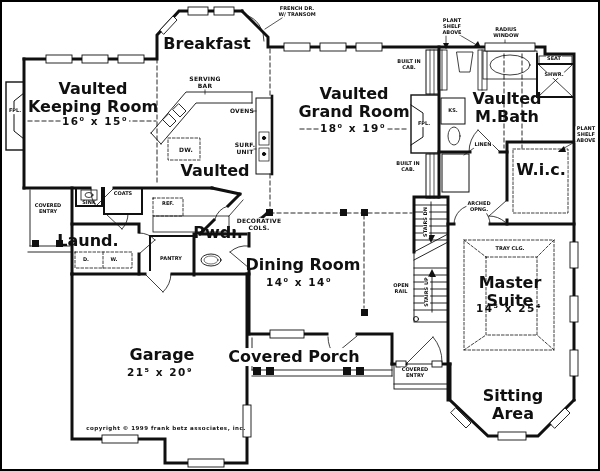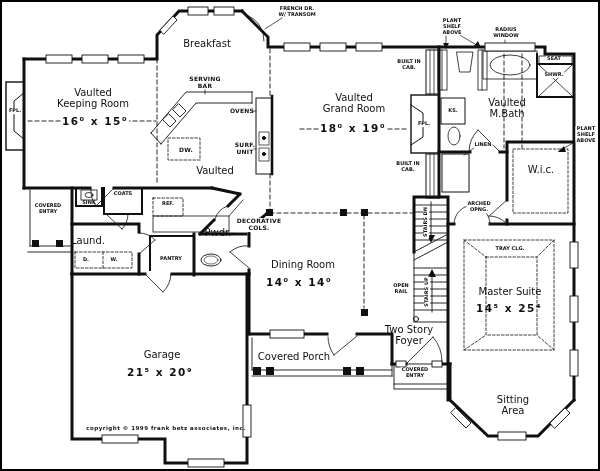--- a/index.html
+++ b/index.html
@@ -1,19 +1,19 @@
 <!DOCTYPE html>
 <html><head>
 <meta charset="utf-8">
 <style>
   html,body{margin:0;padding:0;background:#fff;}
   .frame{position:relative;width:600px;height:471px;background:#fff;border:2px solid #000;box-sizing:border-box;overflow:hidden;font-family:"DejaVu Sans",sans-serif;color:#101010;}
   svg{position:absolute;left:0;top:0;}
   .lbl{position:absolute;transform:translate(-50%,-50%);white-space:pre-line;text-align:center;color:#101010;line-height:1.12;}
-  .room{font-size:10px;font-weight:normal;}
+  .room{font-size:16px;font-weight:bold;}
   .dims{font-size:10.5px;font-weight:bold;letter-spacing:1.5px;}
   .sm{font-size:6px;font-weight:bold;letter-spacing:.2px;line-height:1.15;}
   .xs{font-size:5px;font-weight:bold;line-height:1.15;}
   .rot{transform:translate(-50%,-50%) rotate(-90deg);}
   .bg{background:#fff;padding:0 1px;}
   .copy{font-size:5.5px;font-weight:bold;letter-spacing:.5px;}
 </style>
 </head>
 <body>
 
@@ -262,22 +262,20 @@
 <div class="lbl xs" style="left:169px;top:257px">PANTRY</div>
 <div class="lbl room" style="left:216px;top:231px">Pwdr.</div>
 <div class="lbl room" style="left:301px;top:263px">Dining Room</div>
 <div class="lbl dims" style="left:297px;top:281px">14⁰ x 14⁰</div>
 <div class="lbl sm bg" style="left:257px;top:223px">DECORATIVE
 COLS.</div>
 <div class="lbl room" style="left:160px;top:353px">Garage</div>
 <div class="lbl dims" style="left:158px;top:371px">21⁵ x 20⁹</div>
 <div class="lbl copy" style="left:164px;top:426px">copyright © 1999 frank betz associates, inc.</div>
 <div class="lbl room bg" style="left:292px;top:355px">Covered Porch</div>
-<div class="lbl room" style="left:407px;top:333px">Two Story
-Foyer</div>
 <div class="lbl xs bg" style="left:413px;top:371px">COVERED
 ENTRY</div>
 <div class="lbl xs" style="left:399px;top:287px">OPEN
 RAIL</div>
 <div class="lbl xs rot bg" style="left:424px;top:220px">STAIRS DN</div>
 <div class="lbl xs rot bg" style="left:425px;top:290px">STAIRS UP</div>
 <div class="lbl xs bg" style="left:477px;top:205px">ARCHED
 OPNG.</div>
 <div class="lbl room" style="left:352px;top:101px">Vaulted
 Grand Room</div>

